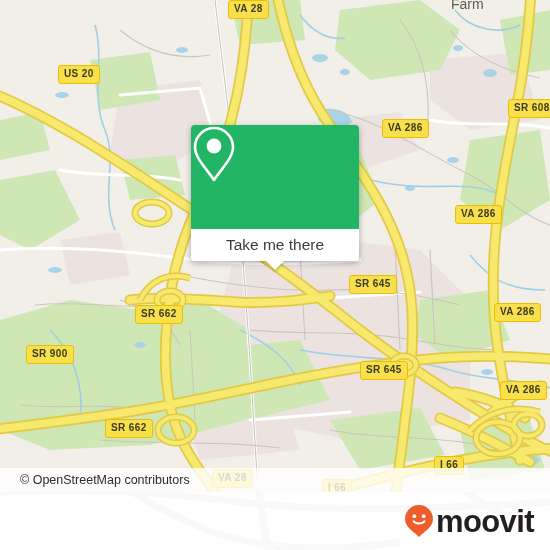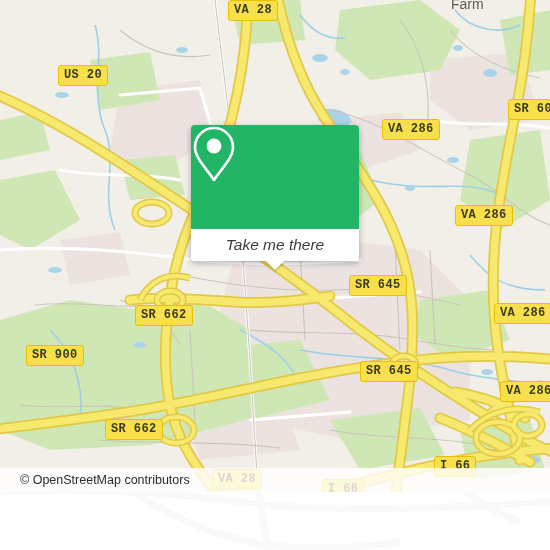--- a/index.html
+++ b/index.html
@@ -32,23 +32,23 @@
     display: block;
   }
 
   
   .shield {
     position: absolute;
     background: #f7e04b;
     border: 1.6px solid #e8c000;
     border-radius: 3px;
     color: #3d3a22;
-    font-family: Liberation Mono, monospace;
+    font-family: Liberation Sans, sans-serif;
     font-weight: bold;
-    font-size: 12px;
+    font-size: 10px;
     line-height: 1;
     padding: 3px 5px 4px 5px;
     letter-spacing: 0.4px;
     white-space: nowrap;
     box-sizing: border-box;
   }
 
   .placelabel {
     position: absolute;
     color: #5b5b52;
@@ -76,21 +76,20 @@
     justify-content: center;
   }
   #popup-bottom {
     height: 32px;
     background: #ffffff;
     border-radius: 0 0 4px 4px;
     display: flex;
     align-items: center;
     justify-content: center;
     position: relative;
-    font-style: italic;
   }
   #popup-bottom-label {
     font-family: "Liberation Sans", sans-serif;
     font-size: 15.5px;
     color: #3c3c3c;
   }
   #popup-pointer {
     position: absolute;
     left: 50%;
     bottom: -9px;
@@ -358,15 +357,24 @@
       <rect x="0" y="0" width="550" height="120" fill="#ffffff"></rect>
       <g stroke="#ededed" stroke-width="7" fill="none">
         <path d="M60,0 C90,35 140,70 200,95 C260,120 330,120 400,110"></path>
         <path d="M250,0 L268,120"></path>
         <path d="M420,0 C440,40 470,70 520,90"></path>
         <path d="M0,60 C80,55 160,60 240,70 C320,80 420,78 550,70"></path>
       </g>
     </svg>
 
 
+    <div id="brand">
+      <svg width="30" height="34" viewBox="0 0 30 34">
+        <path d="M15 1 C7.3 1 1 7.3 1 15 C1 23 9 27 15 33 C21 27 29 23 29 15 C29 7.3 22.7 1 15 1 Z" fill="#ef5e2a"></path>
+        <circle cx="10.3" cy="12.2" r="1.9" fill="#ffffff"></circle>
+        <circle cx="19.7" cy="12.2" r="1.9" fill="#ffffff"></circle>
+        <path d="M9.6 17.2 C11.4 20.2 18.6 20.2 20.4 17.2" stroke="#ffffff" stroke-width="1.9" fill="none" stroke-linecap="round"></path>
+      </svg>
+      <span id="brand-wordmark">moovit</span>
+    </div>
   </div>
 
 </div>
 
 </body></html>

